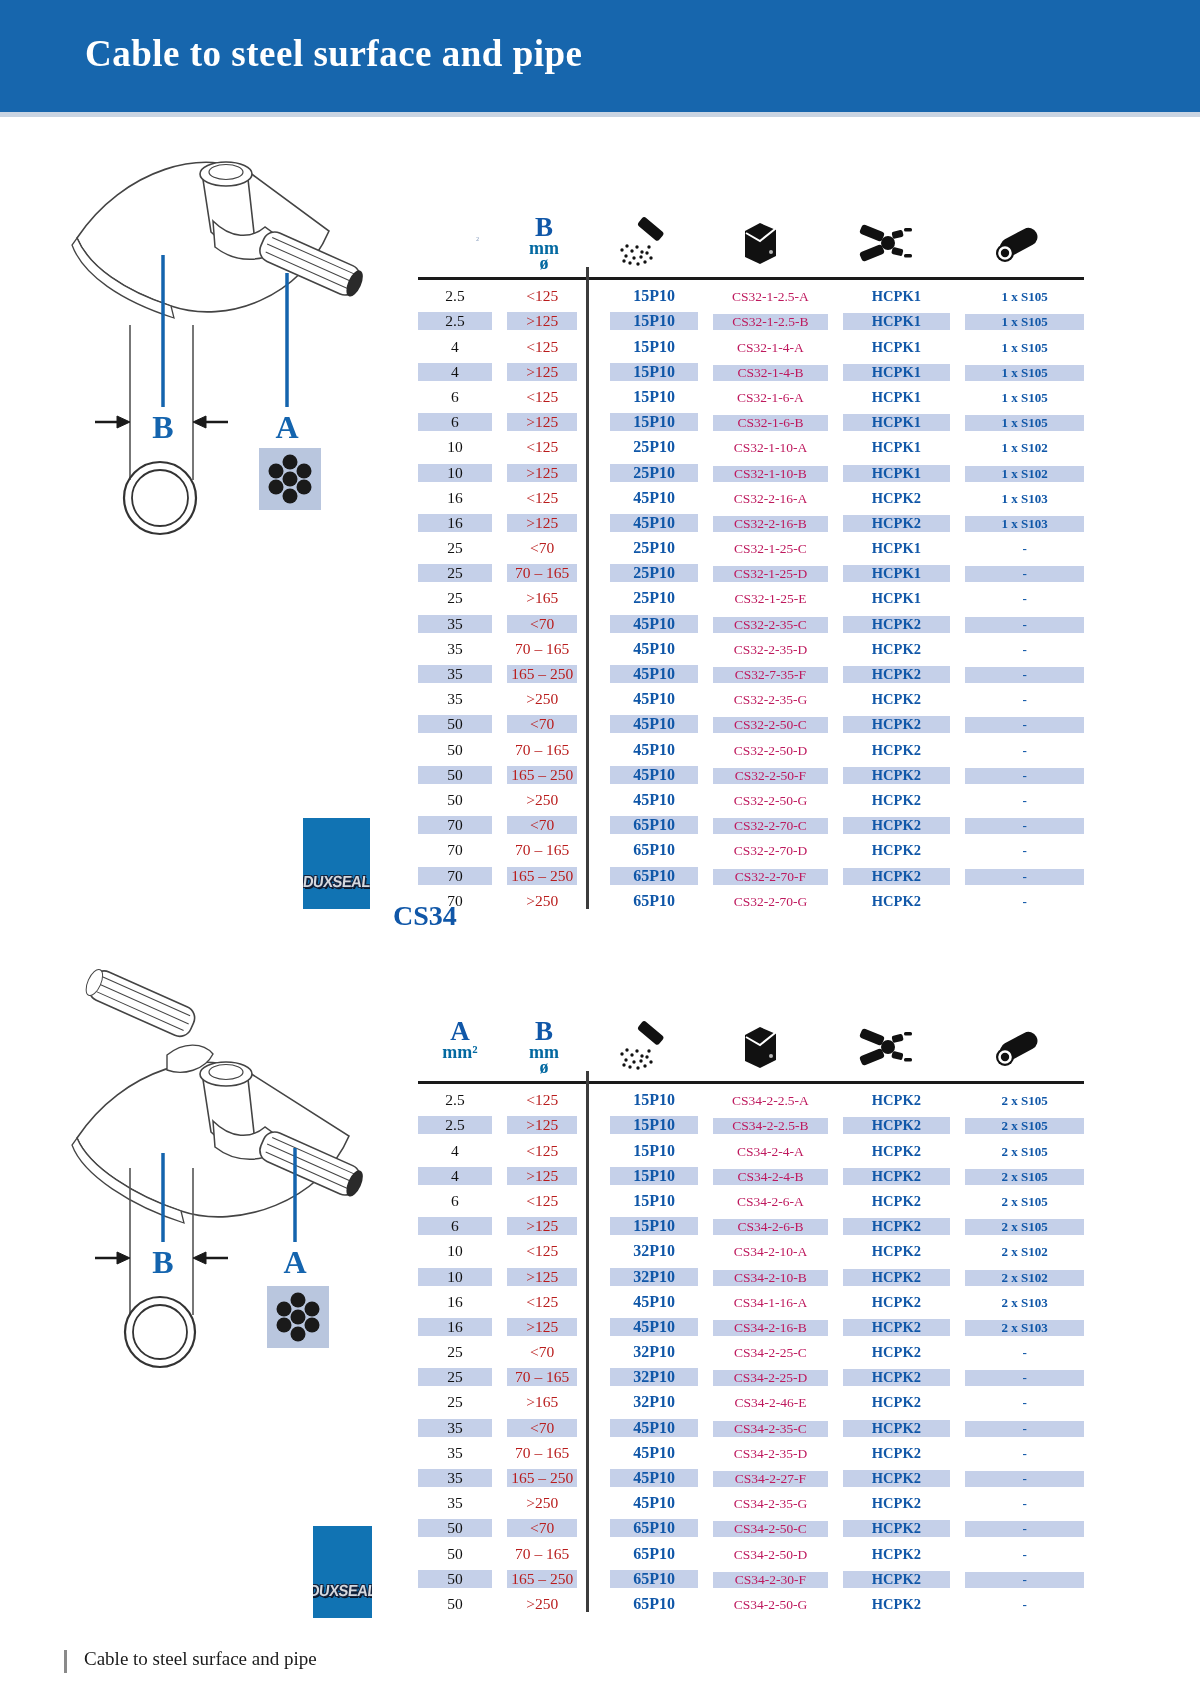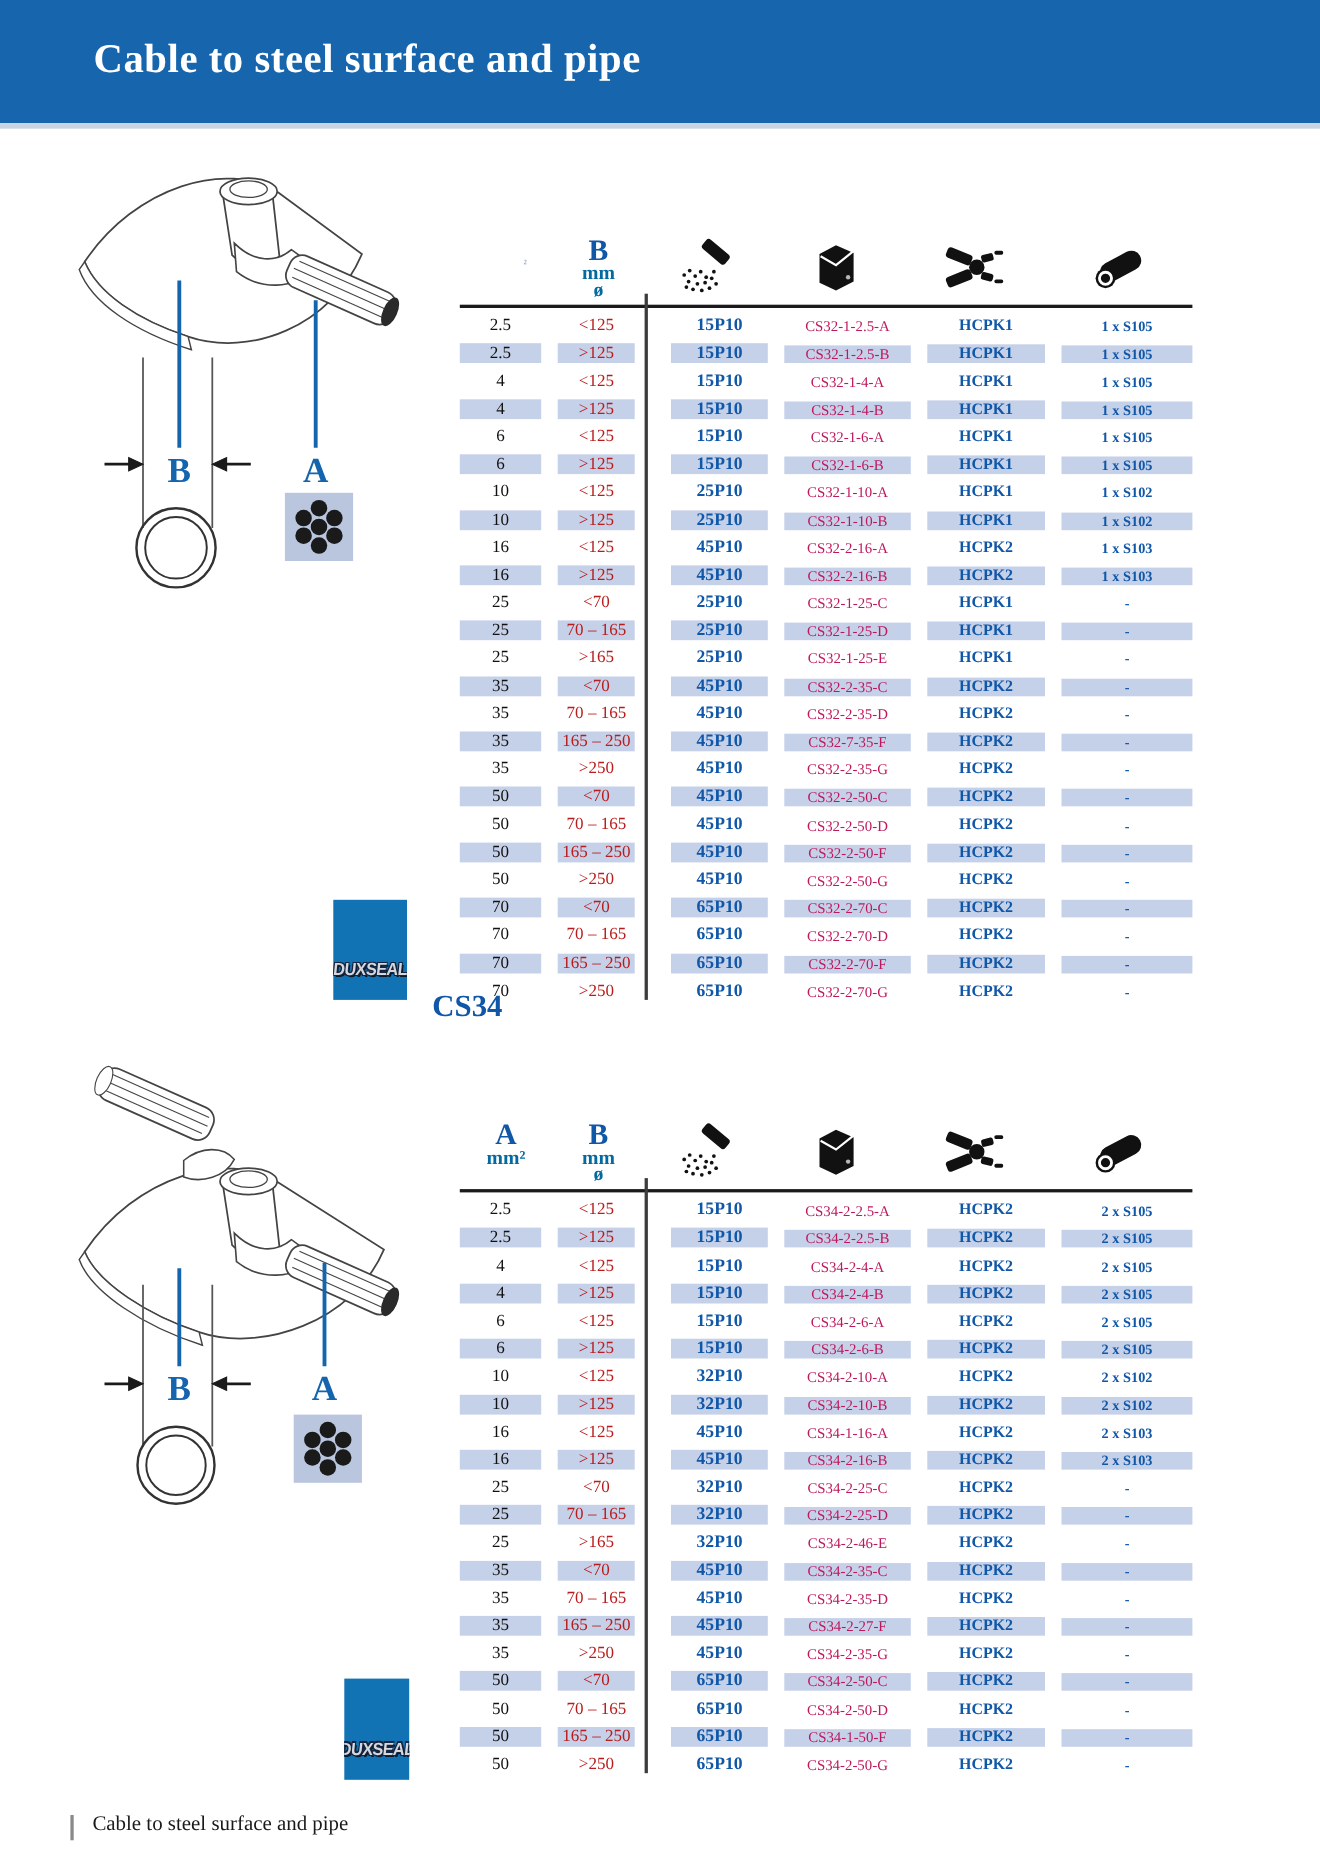--- a/index.html
+++ b/index.html
@@ -698,21 +698,21 @@
         <div class="cell cP">65P10</div>
         <div class="cell cPart">CS34-2-50-D</div>
         <div class="cell cH">HCPK2</div>
         <div class="cell cS">-</div>
       </div>
       <div class="trow shaded">
         <div class="cell cA">50</div>
         <div class="cell cB">165 – 250</div>
         <div class="cell cDiv"></div>
         <div class="cell cP">65P10</div>
-        <div class="cell cPart">CS34-1-50-F</div>
+        <div class="cell cPart">CS34-2-30-F</div>
         <div class="cell cH">HCPK2</div>
         <div class="cell cS">-</div>
       </div>
       <div class="trow">
         <div class="cell cA">50</div>
         <div class="cell cB">&gt;250</div>
         <div class="cell cDiv"></div>
         <div class="cell cP">65P10</div>
         <div class="cell cPart">CS34-2-50-G</div>
         <div class="cell cH">HCPK2</div>

